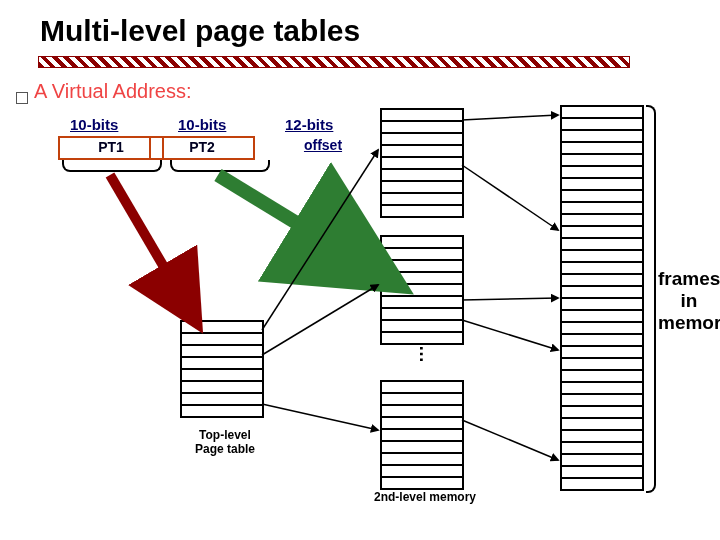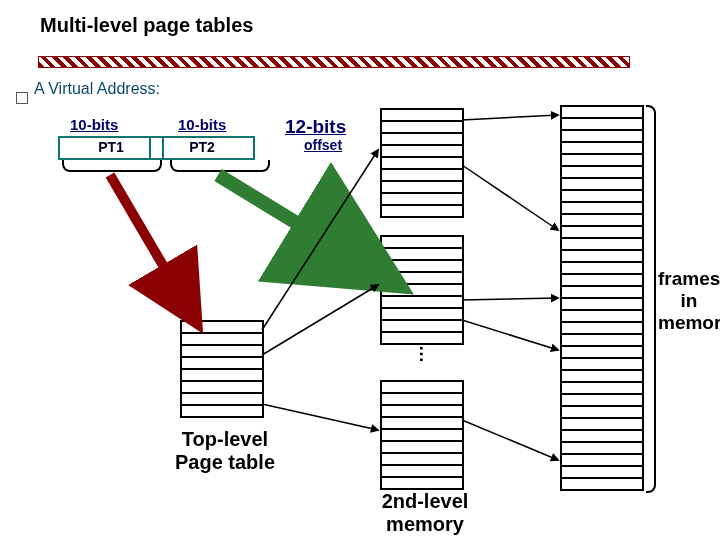--- a/index.html
+++ b/index.html
@@ -8,21 +8,21 @@
     width: 720px;
     height: 540px;
     font-family: "Comic Sans MS", cursive, sans-serif;
     position: relative;
     background: white;
   }
   .title {
     position: absolute;
     top: 14px;
     left: 40px;
-    font-size: 20px;
+    font-size: 30px;
     font-weight: bold;
     color: black;
   }
   .rule {
     position: absolute;
     top: 56px;
     left: 38px;
     width: 590px;
     height: 10px;
     background: repeating-linear-gradient(45deg, #8B0000 0 4px, #fff 4px 8px);
@@ -30,26 +30,26 @@
   }
   .bullet-sq {
     position: absolute;
     width: 10px;
     height: 10px;
     border: 1px solid #555;
     background: white;
   }
   .subhead {
     position: absolute;
-    font-size: 16px;
-    color: #0c4a6e;
+    font-size: 20px;
+    color: #ef4444;
   }
   .va-box {
     position: absolute;
-    border: 2px solid #0f766e;
+    border: 2px solid #c2410c;
     text-align: center;
     font-weight: bold;
   }
   .va-header {
     position: absolute;
     font-weight: bold;
     text-decoration: underline;
     color: #006;
   }
   .va-cell {
@@ -64,21 +64,21 @@
   }
   .table .row {
     border-bottom: 2px solid black;
     height: 10px;
   }
   .table .row:last-child { border-bottom: none; }
   .label {
     position: absolute;
     font-weight: bold;
     text-align: center;
-    font-size: 20px;
+    font-size: 12px;
   }
   .dots {
     position: absolute;
     font-weight: bold;
     font-size: 18px;
     writing-mode: vertical-rl;
     letter-spacing: -4px;
   }
   .brace-right {
     position: absolute;
@@ -99,21 +99,21 @@
 <body>
 
 <div class="title">Multi-level page tables</div>
 <div class="rule"></div>
 
 <div class="bullet-sq" style="top:92px; left:16px;"></div>
 <div class="subhead" style="top:80px; left:34px;">A Virtual Address:</div>
 
 <div class="va-header" style="top:116px; left:70px; width:80px; font-size:15px;">10-bits</div>
 <div class="va-header" style="top:116px; left:178px; width:80px; font-size:15px;">10-bits</div>
-<div class="va-header" style="top:116px; left:285px; width:80px; font-size:19px;">12-bits</div>
+<div class="va-header" style="top:116px; left:285px; width:80px; font-size:15px;">12-bits</div>
 
 <div class="va-box" style="top:136px; left:58px; width:102px; height:20px;">
   <div class="va-cell">PT1</div>
 </div>
 <div class="va-box" style="top:136px; left:149px; width:102px; height:20px;">
   <div class="va-cell">PT2</div>
 </div>
 <div class="va-box" style="top:136px; left:272px; width:102px; height:20px; border:none;">
   <div class="va-cell" style="text-decoration:underline; color:#006;">offset</div>
 </div>

